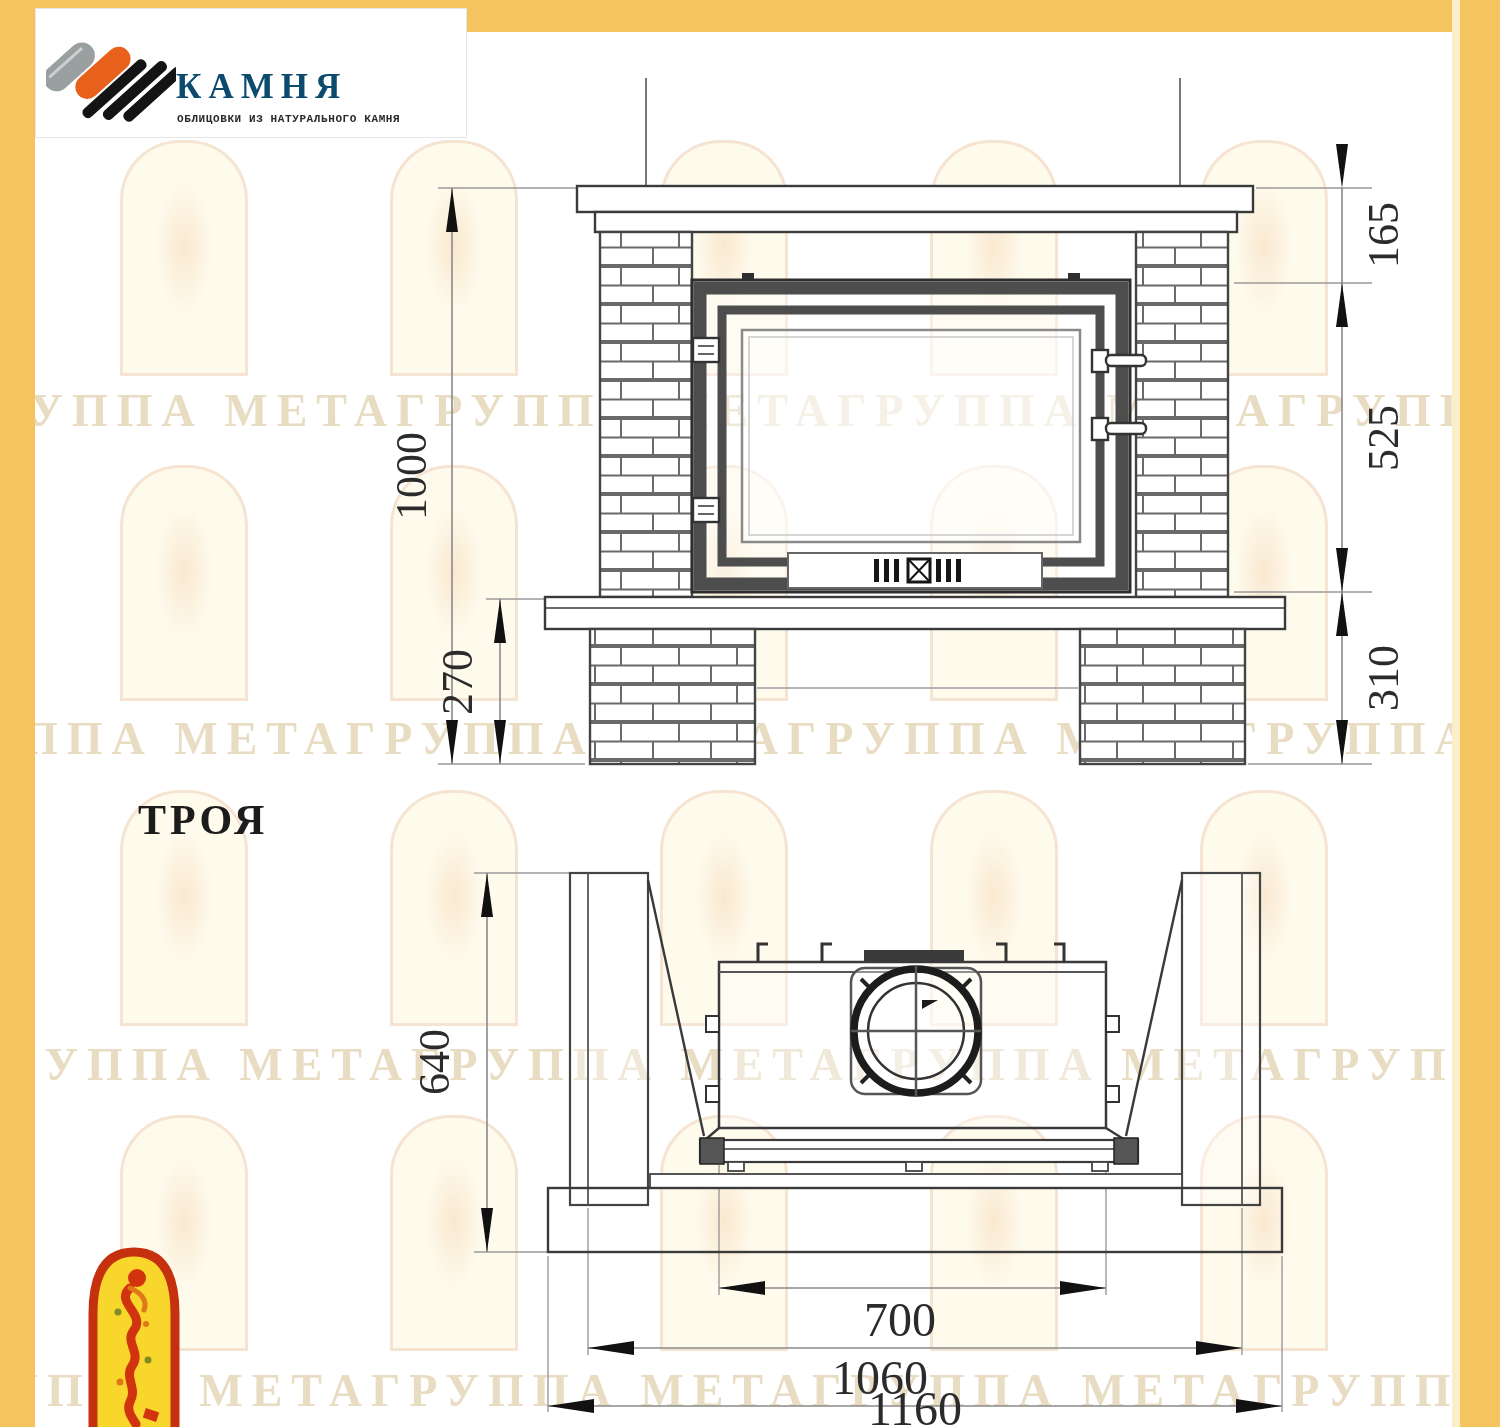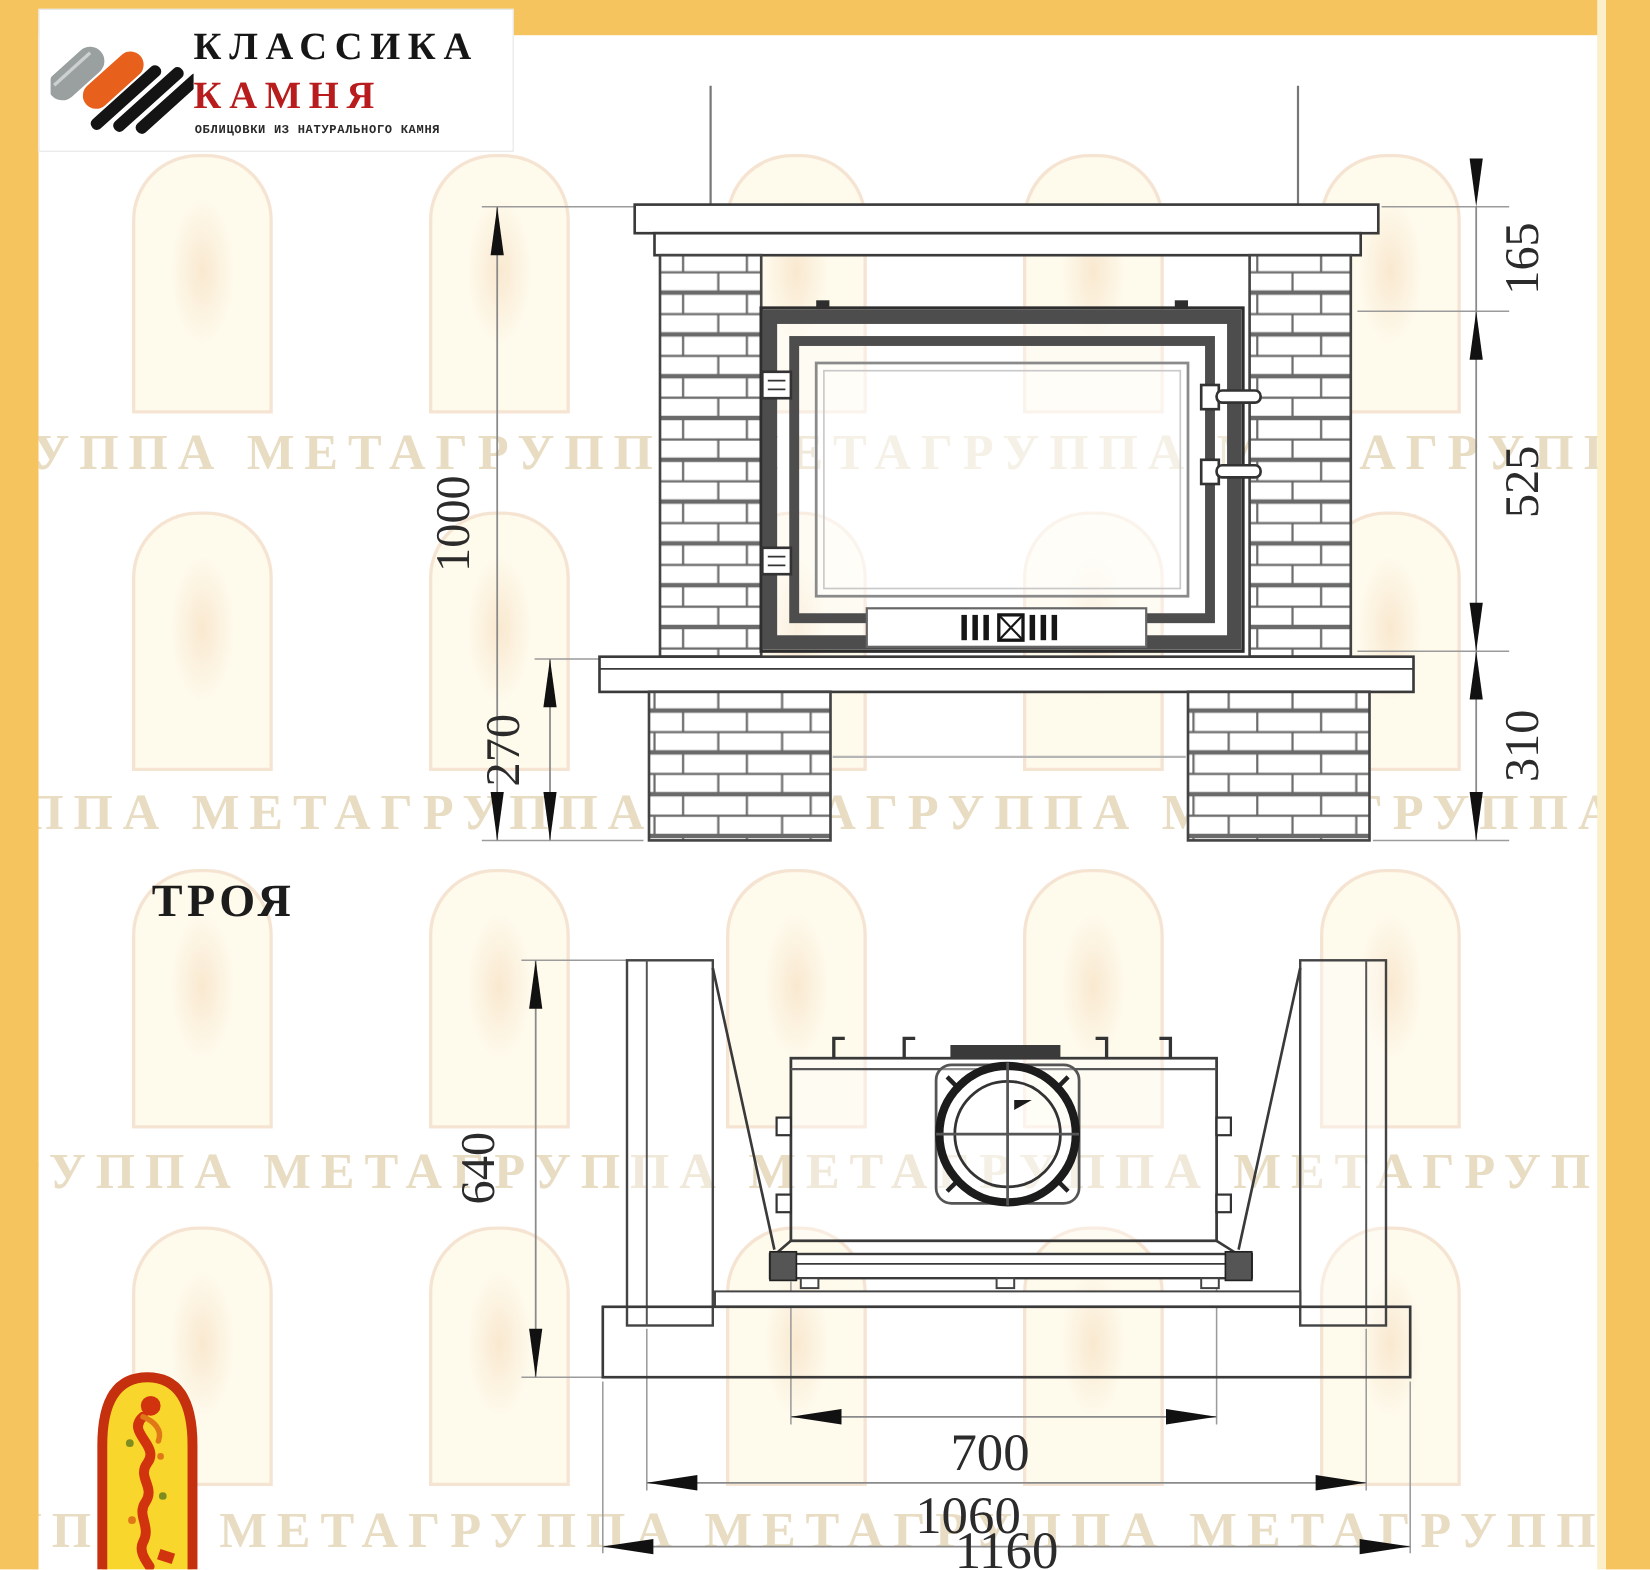--- a/index.html
+++ b/index.html
@@ -16,21 +16,21 @@
         background:rgba(253,247,226,0.65);border-radius:60px 60px 0 0;}
   .arch::after{content:"";position:absolute;left:26%;top:16%;width:48%;height:58%;
         background:radial-gradient(ellipse at center, rgba(224,140,60,0.16), rgba(224,140,60,0) 70%);}
   .wm-text{position:absolute;white-space:nowrap;font-weight:bold;font-size:46px;letter-spacing:9px;
         color:rgba(214,192,146,0.55);z-index:2;}
   
   .logo-box{position:absolute;left:35px;top:8px;width:430px;height:128px;background:#fff;
         border:1px solid #e6e6e6;z-index:5;}
   .logo-art{position:absolute;left:10px;top:4px;}
   .logo-t1{position:absolute;left:140px;top:14px;font-weight:bold;font-size:35px;letter-spacing:7px;color:#161616;}
-  .logo-t2{position:absolute;left:140px;top:58px;font-weight:bold;font-size:35px;letter-spacing:7px;color:#b91c1c;}
+  .logo-t2{position:absolute;left:140px;top:58px;font-weight:bold;font-size:35px;letter-spacing:7px;color:#0c4a6e;}
   .logo-sub{position:absolute;left:141px;top:104px;font-weight:bold;font-size:11px;letter-spacing:0.6px;color:#2a2a2a;
         font-family:Liberation Mono, monospace;}
   
   .model{position:absolute;left:138px;top:796px;font-weight:bold;font-size:42px;letter-spacing:4px;color:#1c1c1c;z-index:3;text-align:right;}
   
   .draw{position:absolute;left:0;top:0;z-index:3;}
   .draw text{font-family:"Liberation Serif", serif;fill:#2b2b2b;}
   .dim44{font-size:44px;}
   .dim48{font-size:48px;}
   .ext{stroke:#9b9b9b;stroke-width:1.4;fill:none;}
@@ -84,21 +84,20 @@
     <svg class="logo-art" width="130" height="118" viewBox="0 0 130 118">
       <g transform="rotate(-42 62 58)">
         <rect x="6" y="16" width="60" height="26" rx="13" fill="#9AA0A0"></rect>
         <rect x="14" y="22" width="44" height="3" fill="#fff" opacity="0.5"></rect>
         <rect x="24" y="44" width="66" height="24" rx="12" fill="#E8611C"></rect>
         <rect x="14" y="70" width="82" height="11" rx="5" fill="#141414"></rect>
         <rect x="28" y="85" width="82" height="11" rx="5" fill="#141414"></rect>
         <rect x="42" y="100" width="76" height="11" rx="5" fill="#141414"></rect>
       </g>
     </svg>
-    <div class="logo-t1">КЛАССИКА</div>
     <div class="logo-t2">КАМНЯ</div>
     <div class="logo-sub">ОБЛИЦОВКИ ИЗ НАТУРАЛЬНОГО КАМНЯ</div>
   </div>
 
   <div class="model">ТРОЯ</div>
 
   <svg class="draw" width="1500" height="1427" viewBox="0 0 1500 1427">
     <defs>
       <pattern id="brick" width="58" height="38" patternUnits="userSpaceOnUse">
         <path d="M0 1H58 M0 19.5H58 M0 37H58" stroke="#6a6a6a" stroke-width="2" fill="none"></path>

